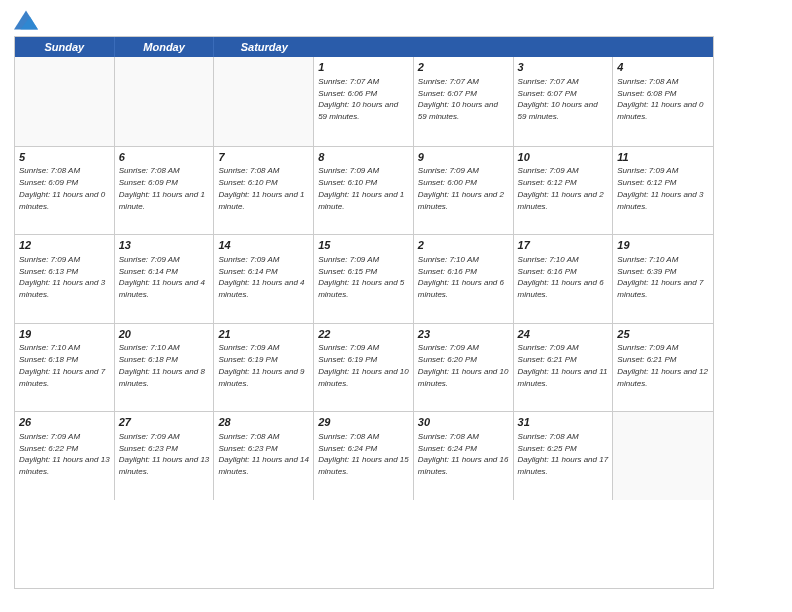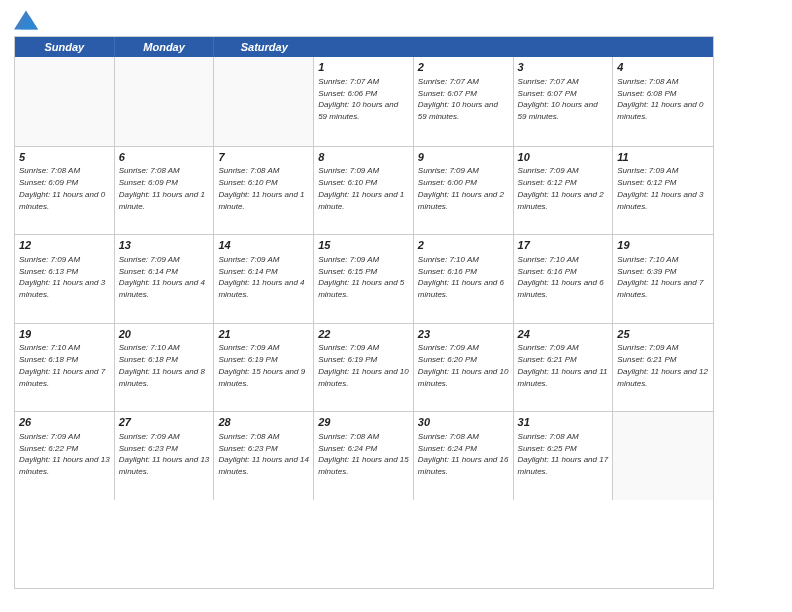--- a/index.html
+++ b/index.html
@@ -153,21 +153,21 @@
           <div class="cal-cell"><span class="day-num">13</span><span class="sun-info">Sunrise: 7:09 AM</span><br><span class="sun-info">Sunset: 6:14 PM</span><br><span class="sun-info">Daylight: 11 hours and 4 minutes.</span></div>
           <div class="cal-cell"><span class="day-num">14</span><span class="sun-info">Sunrise: 7:09 AM</span><br><span class="sun-info">Sunset: 6:14 PM</span><br><span class="sun-info">Daylight: 11 hours and 4 minutes.</span></div>
           <div class="cal-cell"><span class="day-num">15</span><span class="sun-info">Sunrise: 7:09 AM</span><br><span class="sun-info">Sunset: 6:15 PM</span><br><span class="sun-info">Daylight: 11 hours and 5 minutes.</span></div>
           <div class="cal-cell"><span class="day-num">2</span><span class="sun-info">Sunrise: 7:10 AM</span><br><span class="sun-info">Sunset: 6:16 PM</span><br><span class="sun-info">Daylight: 11 hours and 6 minutes.</span></div>
           <div class="cal-cell"><span class="day-num">17</span><span class="sun-info">Sunrise: 7:10 AM</span><br><span class="sun-info">Sunset: 6:16 PM</span><br><span class="sun-info">Daylight: 11 hours and 6 minutes.</span></div>
           <div class="cal-cell"><span class="day-num">19</span><span class="sun-info">Sunrise: 7:10 AM</span><br><span class="sun-info">Sunset: 6:39 PM</span><br><span class="sun-info">Daylight: 11 hours and 7 minutes.</span></div>
         </div>
         <div class="cal-row">
           <div class="cal-cell"><span class="day-num">19</span><span class="sun-info">Sunrise: 7:10 AM</span><br><span class="sun-info">Sunset: 6:18 PM</span><br><span class="sun-info">Daylight: 11 hours and 7 minutes.</span></div>
           <div class="cal-cell"><span class="day-num">20</span><span class="sun-info">Sunrise: 7:10 AM</span><br><span class="sun-info">Sunset: 6:18 PM</span><br><span class="sun-info">Daylight: 11 hours and 8 minutes.</span></div>
-          <div class="cal-cell"><span class="day-num">21</span><span class="sun-info">Sunrise: 7:09 AM</span><br><span class="sun-info">Sunset: 6:19 PM</span><br><span class="sun-info">Daylight: 15 hours and 9 minutes.</span></div>
+          <div class="cal-cell"><span class="day-num">21</span><span class="sun-info">Sunrise: 7:09 AM</span><br><span class="sun-info">Sunset: 6:19 PM</span><br><span class="sun-info">Daylight: 11 hours and 9 minutes.</span></div>
           <div class="cal-cell"><span class="day-num">22</span><span class="sun-info">Sunrise: 7:09 AM</span><br><span class="sun-info">Sunset: 6:19 PM</span><br><span class="sun-info">Daylight: 11 hours and 10 minutes.</span></div>
           <div class="cal-cell"><span class="day-num">23</span><span class="sun-info">Sunrise: 7:09 AM</span><br><span class="sun-info">Sunset: 6:20 PM</span><br><span class="sun-info">Daylight: 11 hours and 10 minutes.</span></div>
           <div class="cal-cell"><span class="day-num">24</span><span class="sun-info">Sunrise: 7:09 AM</span><br><span class="sun-info">Sunset: 6:21 PM</span><br><span class="sun-info">Daylight: 11 hours and 11 minutes.</span></div>
           <div class="cal-cell"><span class="day-num">25</span><span class="sun-info">Sunrise: 7:09 AM</span><br><span class="sun-info">Sunset: 6:21 PM</span><br><span class="sun-info">Daylight: 11 hours and 12 minutes.</span></div>
         </div>
         <div class="cal-row">
           <div class="cal-cell"><span class="day-num">26</span><span class="sun-info">Sunrise: 7:09 AM</span><br><span class="sun-info">Sunset: 6:22 PM</span><br><span class="sun-info">Daylight: 11 hours and 13 minutes.</span></div>
           <div class="cal-cell"><span class="day-num">27</span><span class="sun-info">Sunrise: 7:09 AM</span><br><span class="sun-info">Sunset: 6:23 PM</span><br><span class="sun-info">Daylight: 11 hours and 13 minutes.</span></div>
           <div class="cal-cell"><span class="day-num">28</span><span class="sun-info">Sunrise: 7:08 AM</span><br><span class="sun-info">Sunset: 6:23 PM</span><br><span class="sun-info">Daylight: 11 hours and 14 minutes.</span></div>
           <div class="cal-cell"><span class="day-num">29</span><span class="sun-info">Sunrise: 7:08 AM</span><br><span class="sun-info">Sunset: 6:24 PM</span><br><span class="sun-info">Daylight: 11 hours and 15 minutes.</span></div>

